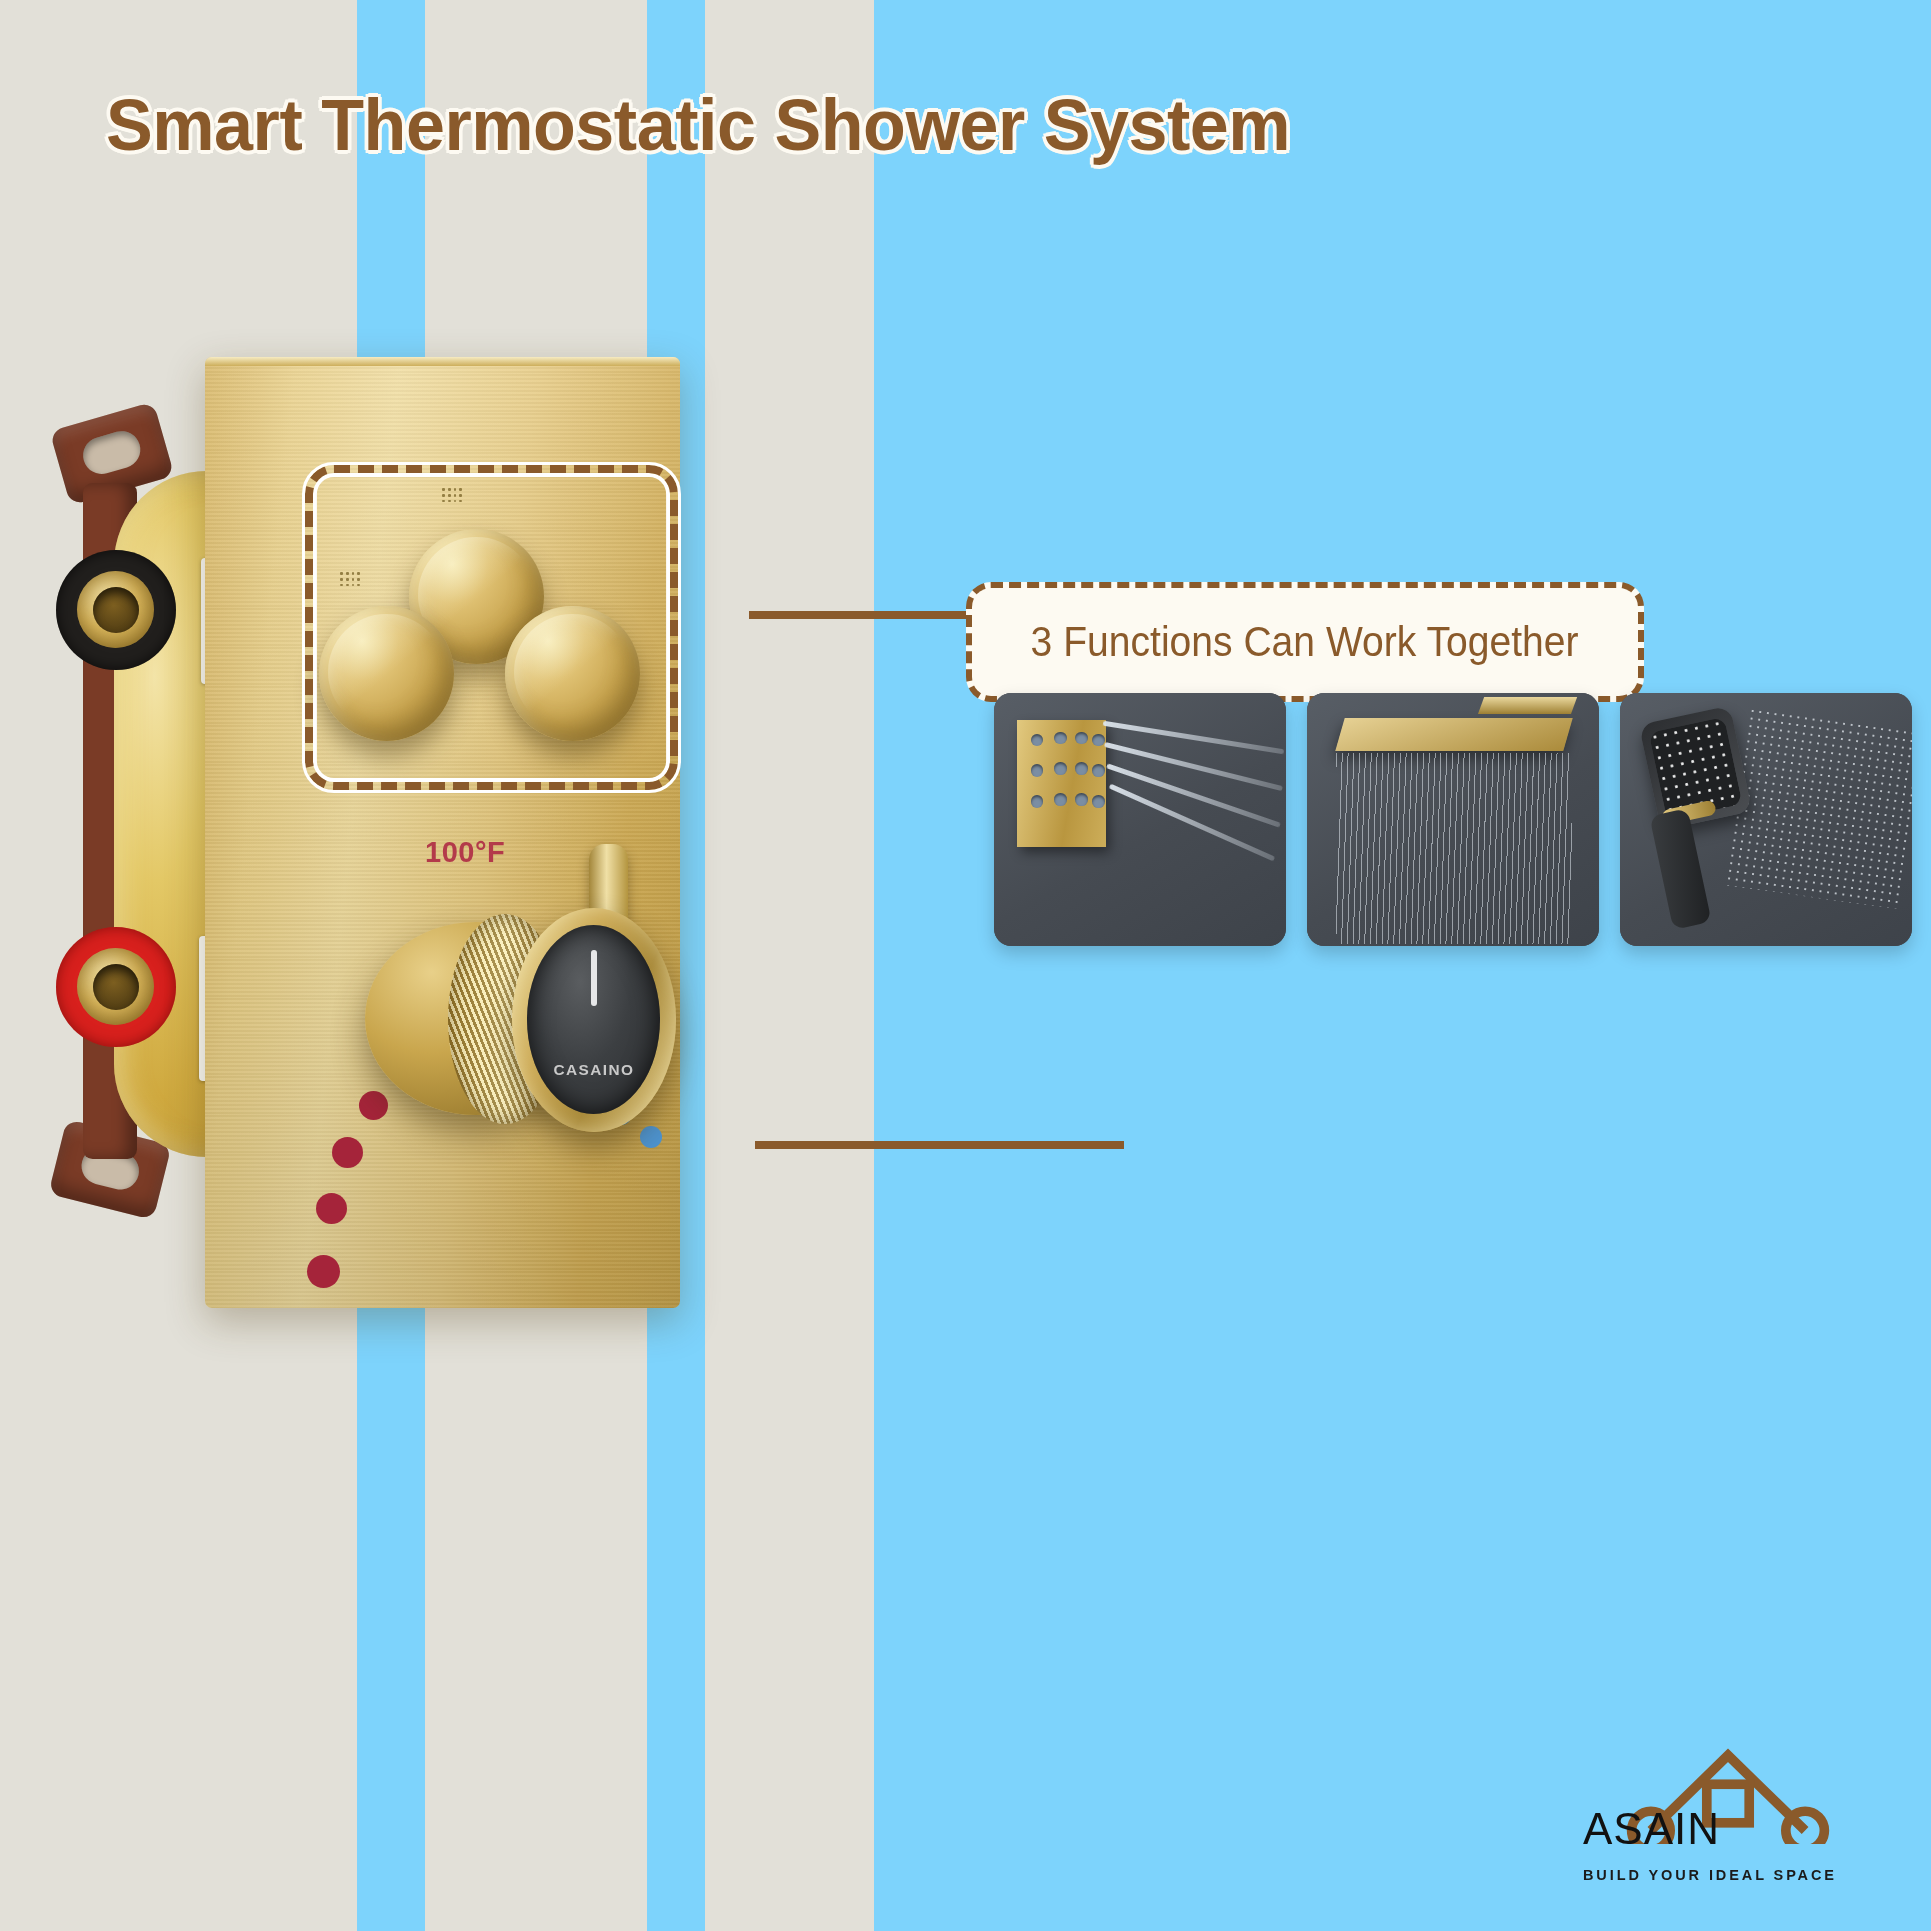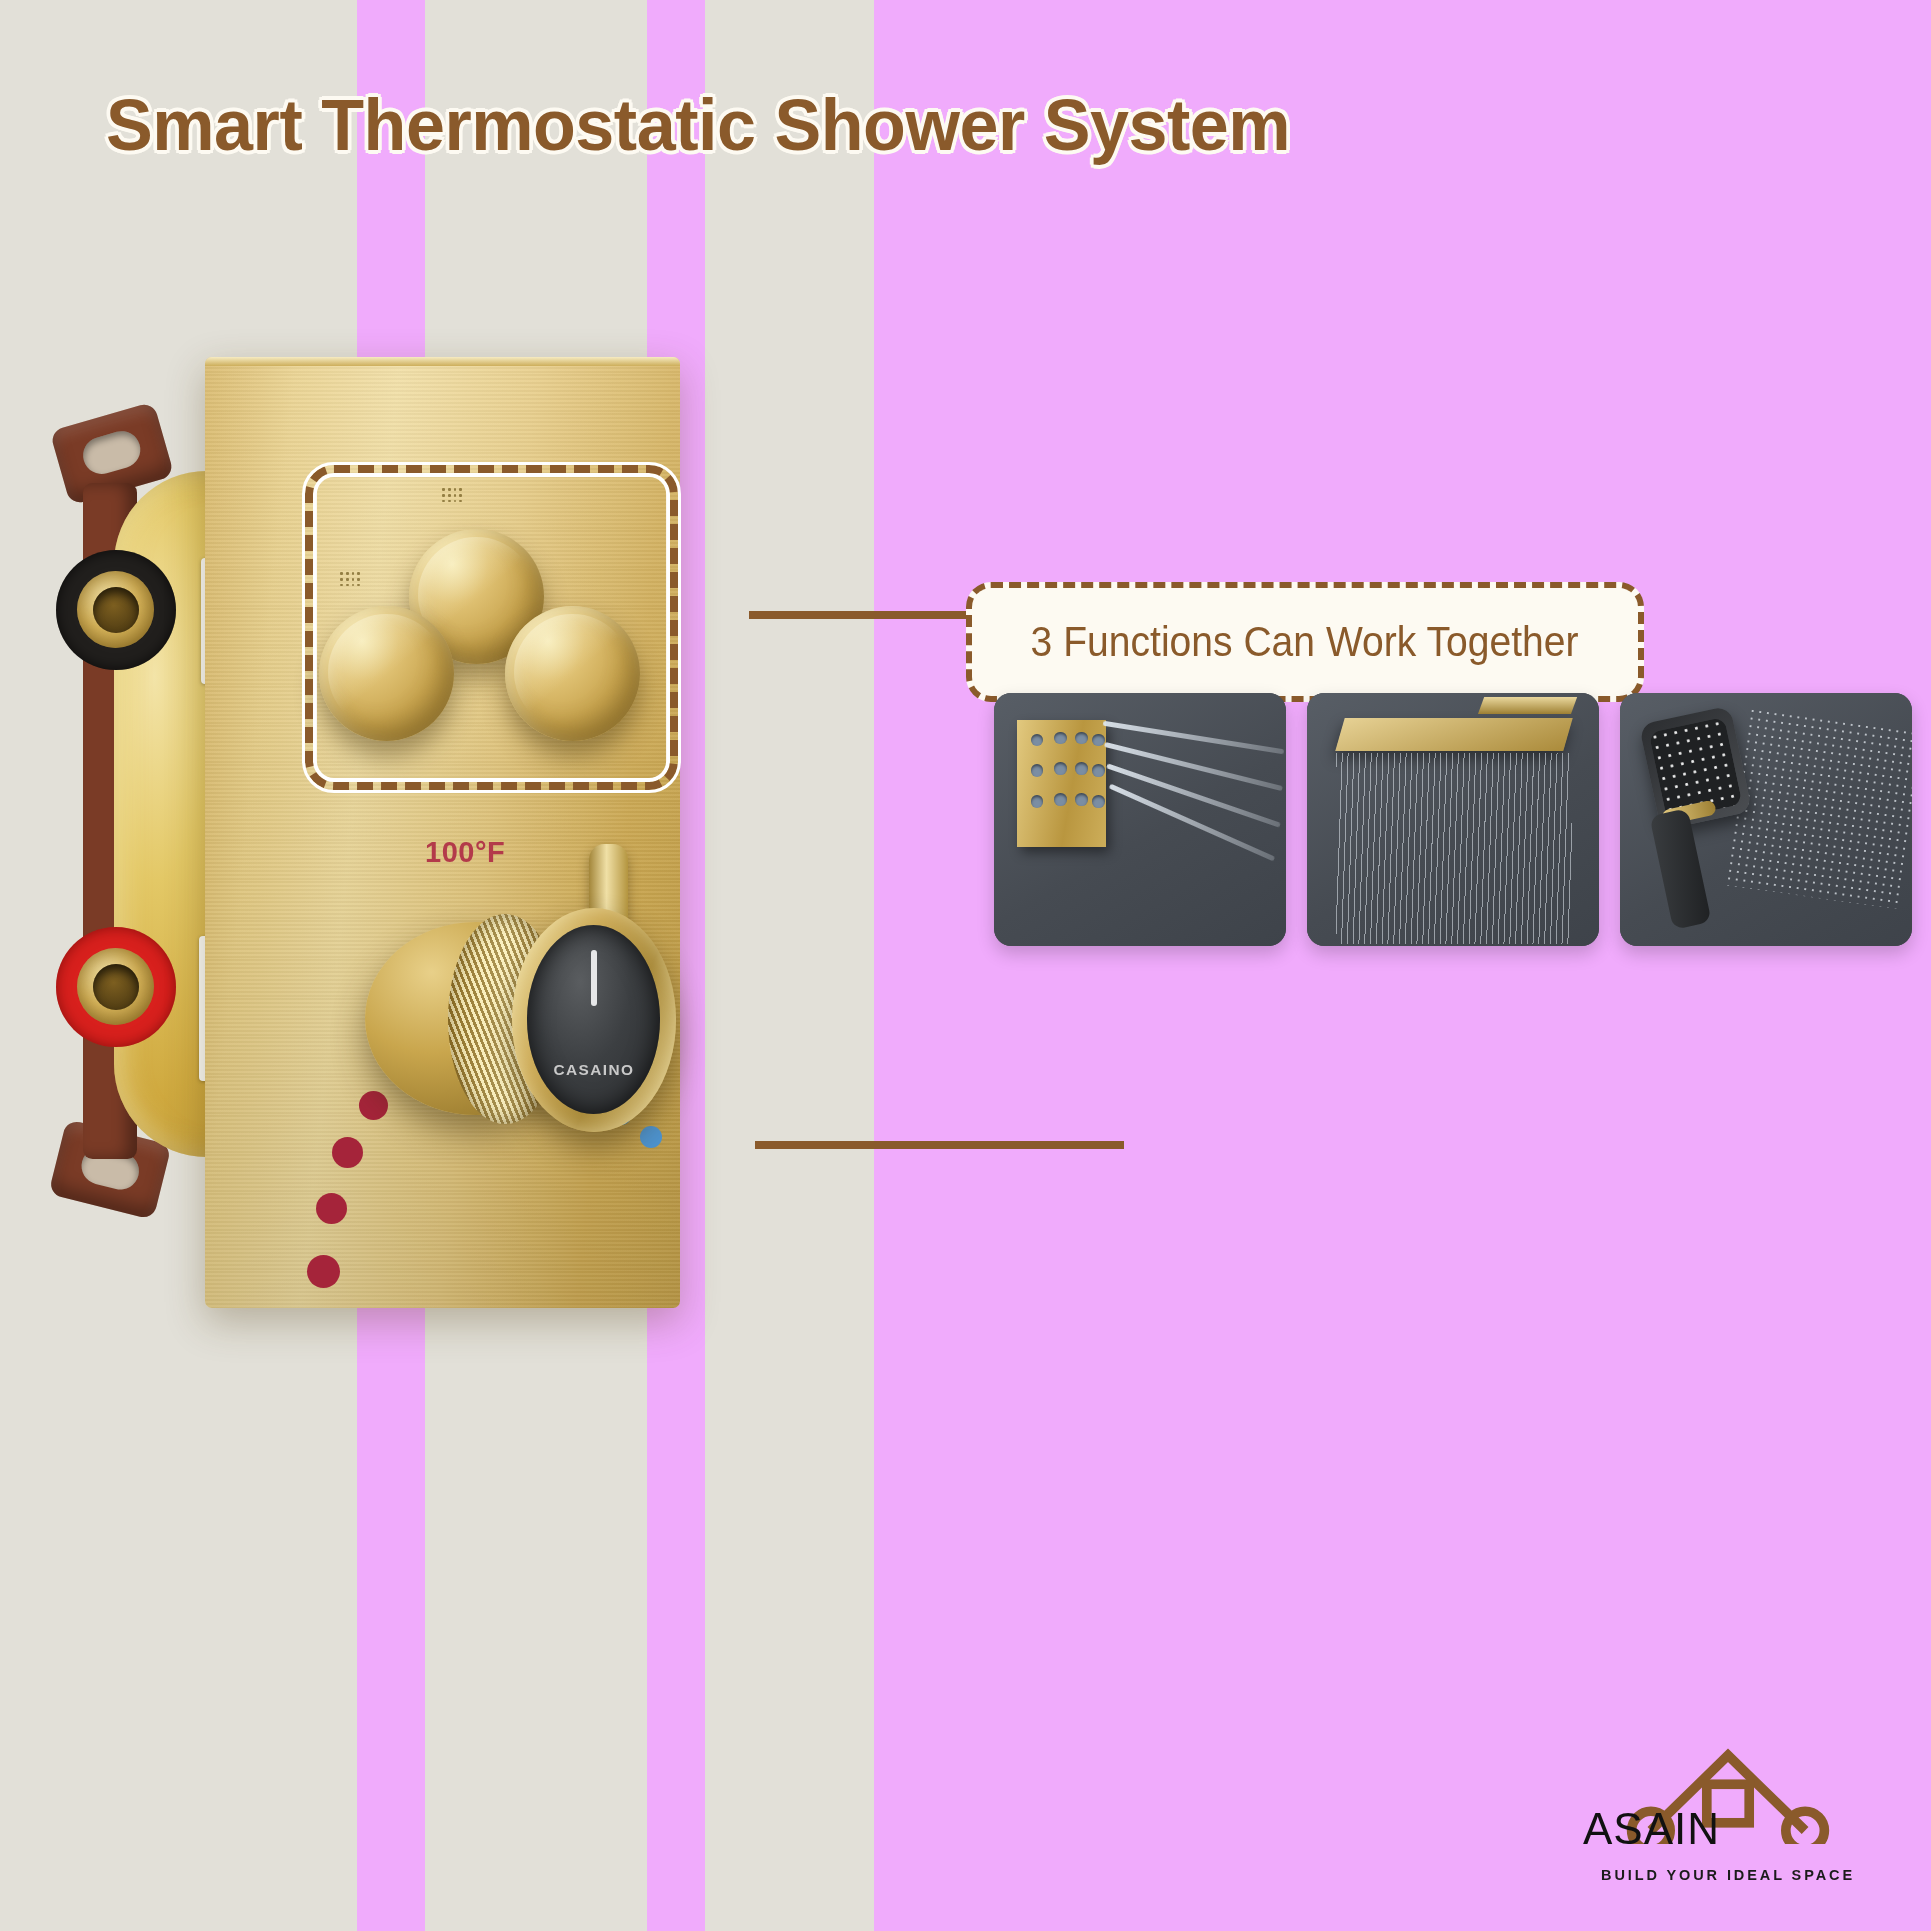--- a/index.html
+++ b/index.html
@@ -1,21 +1,21 @@
 <!DOCTYPE html>
 <html><head>
 <meta charset="utf-8">
 <style>
   html,body{margin:0;padding:0;}
   body{
     width:1931px;height:1931px;overflow:hidden;
     font-family:"Liberation Sans", sans-serif;
     background:#fdfaf2;
   }
-  #stage{position:relative;width:1931px;height:1931px;background:#f0abfc;overflow:hidden;}
+  #stage{position:relative;width:1931px;height:1931px;background:#7dd3fc;overflow:hidden;}
 
   
   .stripe{position:absolute;top:0;height:1931px;background:#e2e0d8;}
   .s1{left:0;width:357px;}
   .s2{left:425px;width:222px;}
   .s3{left:705px;width:169px;}
 
   
   .title{
     position:absolute;left:106px;top:83px;
@@ -265,21 +265,21 @@
   .hs-spray{
     position:absolute;left:116px;top:25px;width:176px;height:180px;
     background:
       radial-gradient(circle, rgba(232,238,244,.85) 1.1px, rgba(0,0,0,0) 1.4px) 0 0/7.7px 7.7px;
     transform:rotate(8deg);opacity:.85;
   }
 
   
   .logo{position:absolute;left:1583px;top:1738px;width:290px;height:145px;}
   .logo-tag{
-    position:absolute;left:0;right:0;bottom:0;text-align:center;
+    position:absolute;left:0;right:0;bottom:0;text-align:left;
     font-size:14.5px;letter-spacing:2.9px;color:#1b1b1b;font-weight:bold;
   }
   .logo-word{
     position:absolute;left:0;right:0;bottom:29px;
     font-size:44px;font-weight:normal;color:#111;letter-spacing:1px;
   }
 </style>
 </head>
 <body>
 

